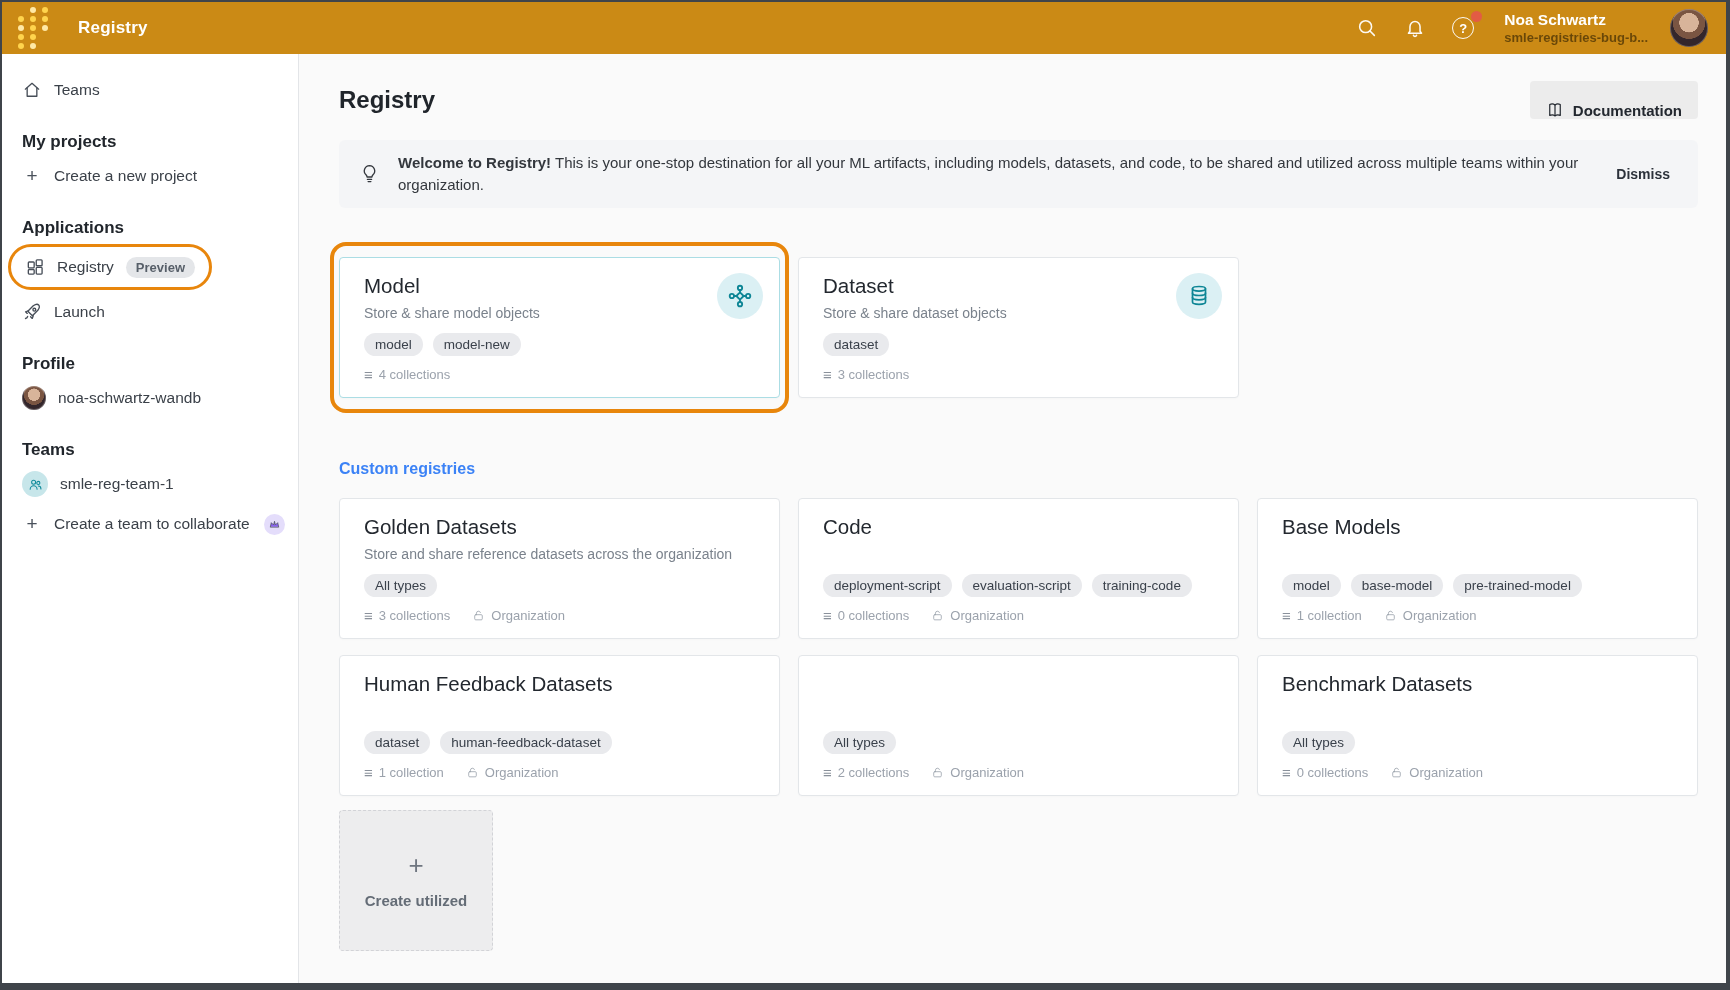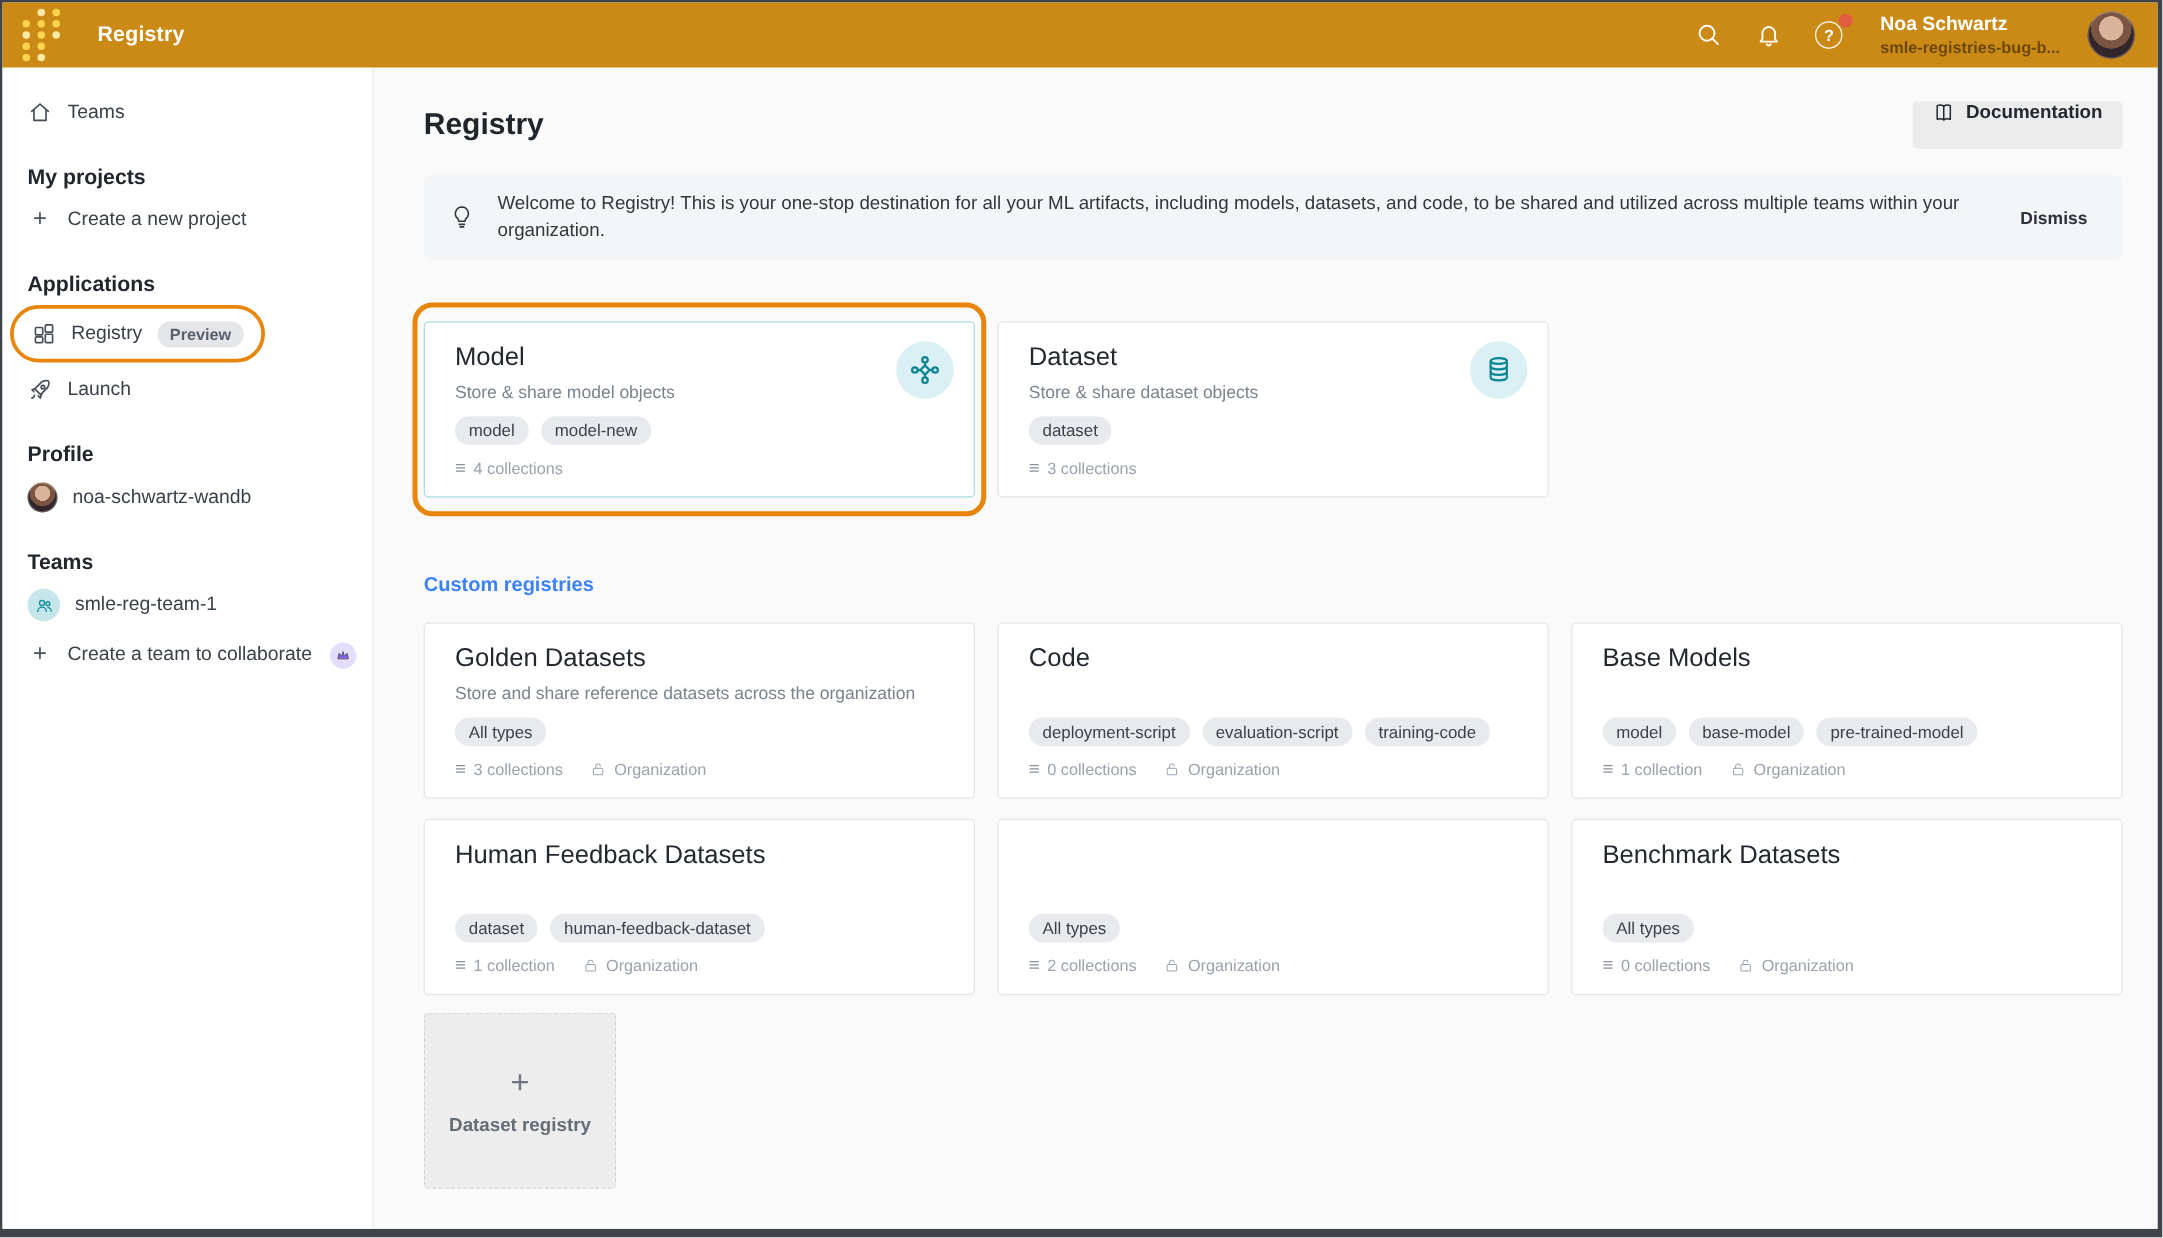--- a/index.html
+++ b/index.html
@@ -52,31 +52,31 @@
   .mini-avatar { width:24px; height:24px; flex:0 0 auto; }
   .team-circle { width:26px; height:26px; border-radius:50%; background:#C7E6EA; display:flex;
     align-items:center; justify-content:center; flex:0 0 auto; }
   .team-circle svg { stroke:#0E8A9A; stroke-width:1.7; }
   .crown-badge { width:21px; height:21px; border-radius:50%; background:#E4DDFB; display:flex;
     align-items:center; justify-content:center; margin-left:2px; flex:0 0 auto; }
 
   
   .page-head { height:48px; display:flex; align-items:center; justify-content:space-between; }
   .page-title { font-size:24px; font-weight:700; color:#20252B; }
-  .doc-btn { display:flex; align-items:flex-start; gap:9px; height:38px; padding:0 16px;
+  .doc-btn { display:flex; align-items:flex-end; gap:9px; height:38px; padding:0 16px;
     background:#ECECEC; border:none; border-radius:4px; font-size:15px; font-weight:700;
     color:#23282F; cursor:pointer; font-family:inherit; }
   .doc-btn svg { stroke:#23282F; fill:none; stroke-width:1.6; stroke-linejoin:round; stroke-linecap:round; }
 
   
   .banner { margin-top:16px; background:#F4F5F7; border-radius:6px; min-height:66px;
     display:flex; align-items:center; gap:18px; padding:12px 26px 12px 20px; }
   .banner svg { stroke:#33373D; fill:none; stroke-width:1.5; stroke-linecap:round; stroke-linejoin:round; flex:0 0 auto; }
   .banner-text { flex:1; font-size:15px; color:#33373D; line-height:1.45; }
-  .banner-text b { font-weight:400; }
+  .banner-text b { font-weight:700; }
   .dismiss-btn { background:none; border:none; font-family:inherit; font-size:14px; font-weight:700;
     color:#2C323B; cursor:pointer; padding:4px 2px; }
 
   
   .grid3 { display:grid; grid-template-columns:repeat(3,1fr); column-gap:18px; row-gap:16px; }
   .core-grid { margin-top:49px; }
   .card { background:#fff; border:1px solid #E3E6E9; border-radius:4px; height:141px;
     padding:16px 24px 15px 24px; position:relative; display:flex; flex-direction:column;
     cursor:pointer; box-shadow:0 1px 2px rgba(0,0,0,.02); }
   .card.selected { border-color:#ABDDE4; }
@@ -426,18 +426,18 @@
                   <path d="M8.2 10.5V7.8a3.8 3.8 0 0 1 7.4-1.2"></path>
                 </svg>
               <span>Organization</span>
             </div>
           </div>
         </div>
       </div>
 
       <div class="create-tile">
         <span class="plus">+</span>
-        <span class="lbl">Dataset registry</span>
+        <span class="lbl">Create utilized</span>
       </div>
 
     </main>
   </div>
 </div>
 
 </body></html>

